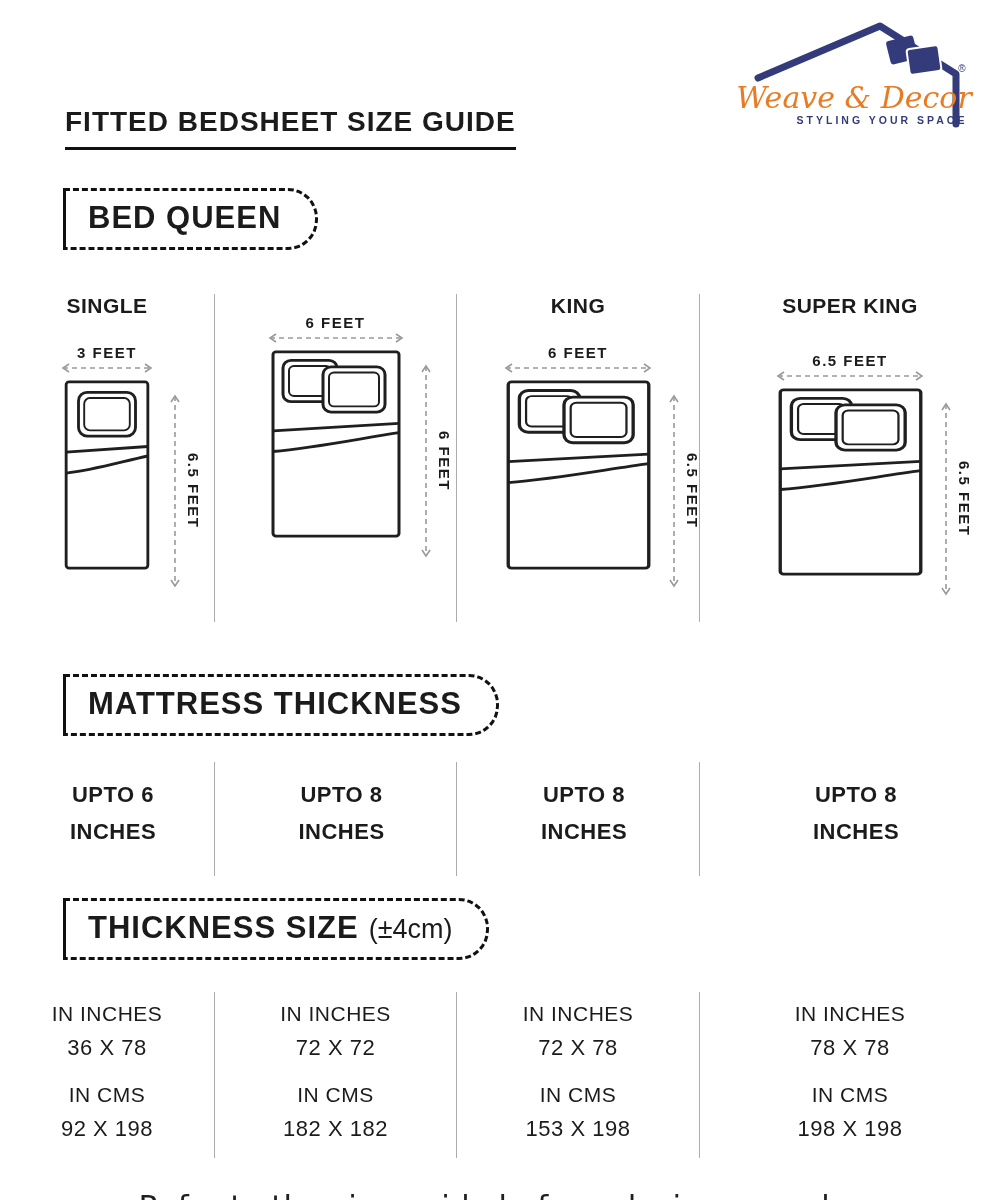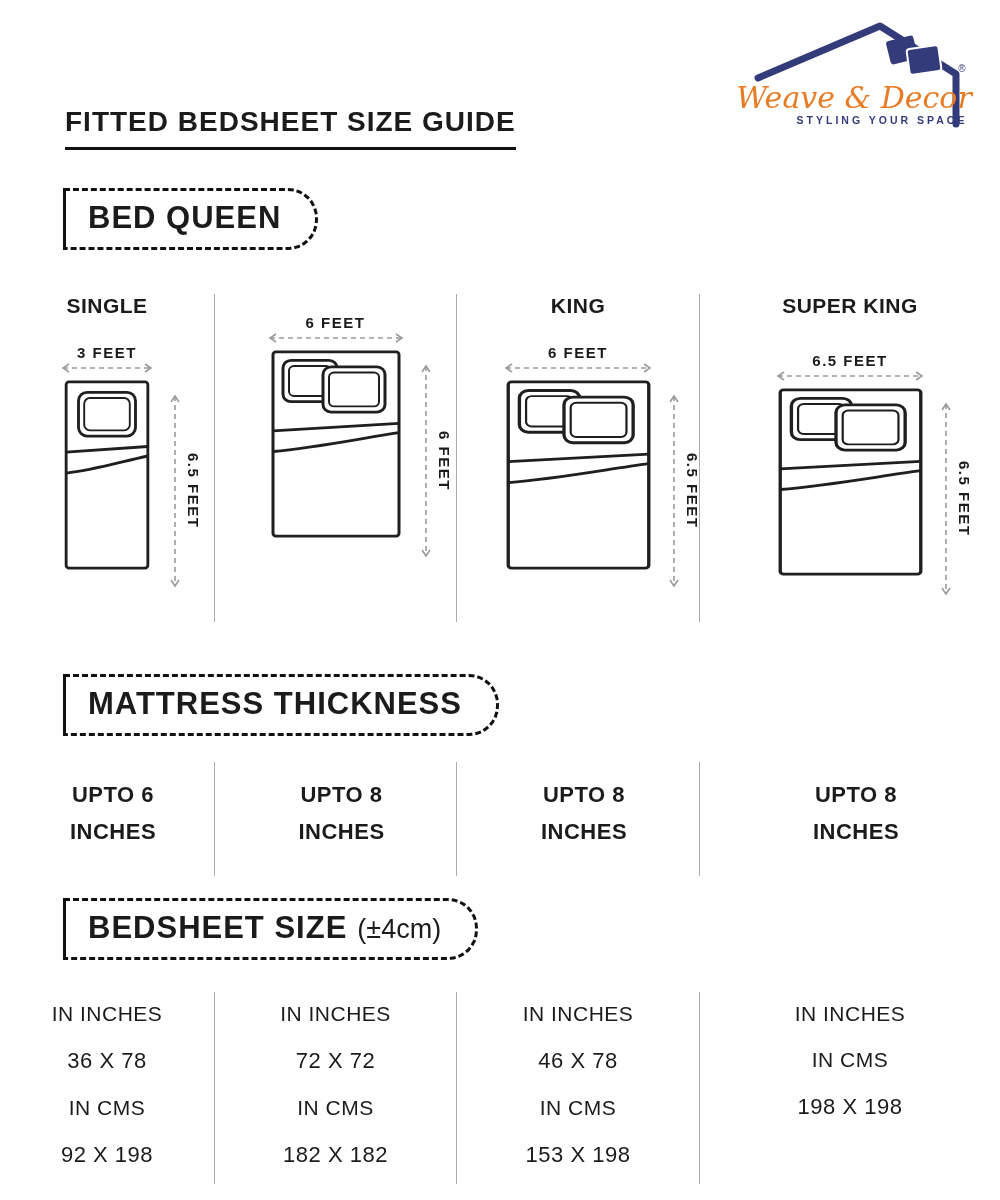--- a/index.html
+++ b/index.html
@@ -80,21 +80,21 @@
   .mattress { margin-top:26px; }
   .mattress .cell {
     text-align:center; padding:14px 0 26px 0;
     font-size:22px; font-weight:700; letter-spacing:.5px; line-height:37px;margin-left:12px;
   }
 
   
   .sheet { margin-top:32px; }
   .sheet .cell { text-align:center; padding:10px 0 16px 0; }
   .unit-label { font-size:21px; letter-spacing:.5px; }
-  .unit-value { font-size:22px; letter-spacing:.5px; margin-top:22px; }
+  .unit-value { font-size:22px; letter-spacing:.5px; margin-top:9px; }
   .unit-gap { margin-top:22px; }
 
   
   .footer {
     margin-top:28px; text-align:center;
     font-size:31px; line-height:41px; color:#1f1f1f;
     font-family:"DejaVu Sans", sans-serif;
   }
 
   svg { overflow:visible; }
@@ -272,45 +272,46 @@
       <div>UPTO 8</div>
       <div>INCHES</div>
     </div>
     <div class="cell">
       <div>UPTO 8</div>
       <div>INCHES</div>
     </div>
   </div>
 
   <div class="capsule cap-sheet">
-    <span class="cap-label">BEDSHEET SIZE</span>
+    <span class="cap-label">THICKNESS SIZE</span>
     <span class="cap-extra">(±4cm)</span>
   </div>
 
   <div class="grid4 sheet">
     <div class="cell">
       <div class="unit-label">IN INCHES</div>
       <div class="unit-value">36 X 78</div>
       <div class="unit-label unit-gap">IN CMS</div>
       <div class="unit-value">92 X 198</div>
     </div>
     <div class="cell">
       <div class="unit-label">IN INCHES</div>
       <div class="unit-value">72 X 72</div>
       <div class="unit-label unit-gap">IN CMS</div>
       <div class="unit-value">182 X 182</div>
     </div>
     <div class="cell">
       <div class="unit-label">IN INCHES</div>
-      <div class="unit-value">46 X 78</div>
+      <div class="unit-value">72 X 78</div>
       <div class="unit-label unit-gap">IN CMS</div>
       <div class="unit-value">153 X 198</div>
     </div>
     <div class="cell">
       <div class="unit-label">IN INCHES</div>
+      <div class="unit-value">78 X 78</div>
       <div class="unit-label unit-gap">IN CMS</div>
       <div class="unit-value">198 X 198</div>
     </div>
   </div>
 
   <div class="footer">
     <div>Refer to the size guide before placing an order</div>
 
   </div>
 

